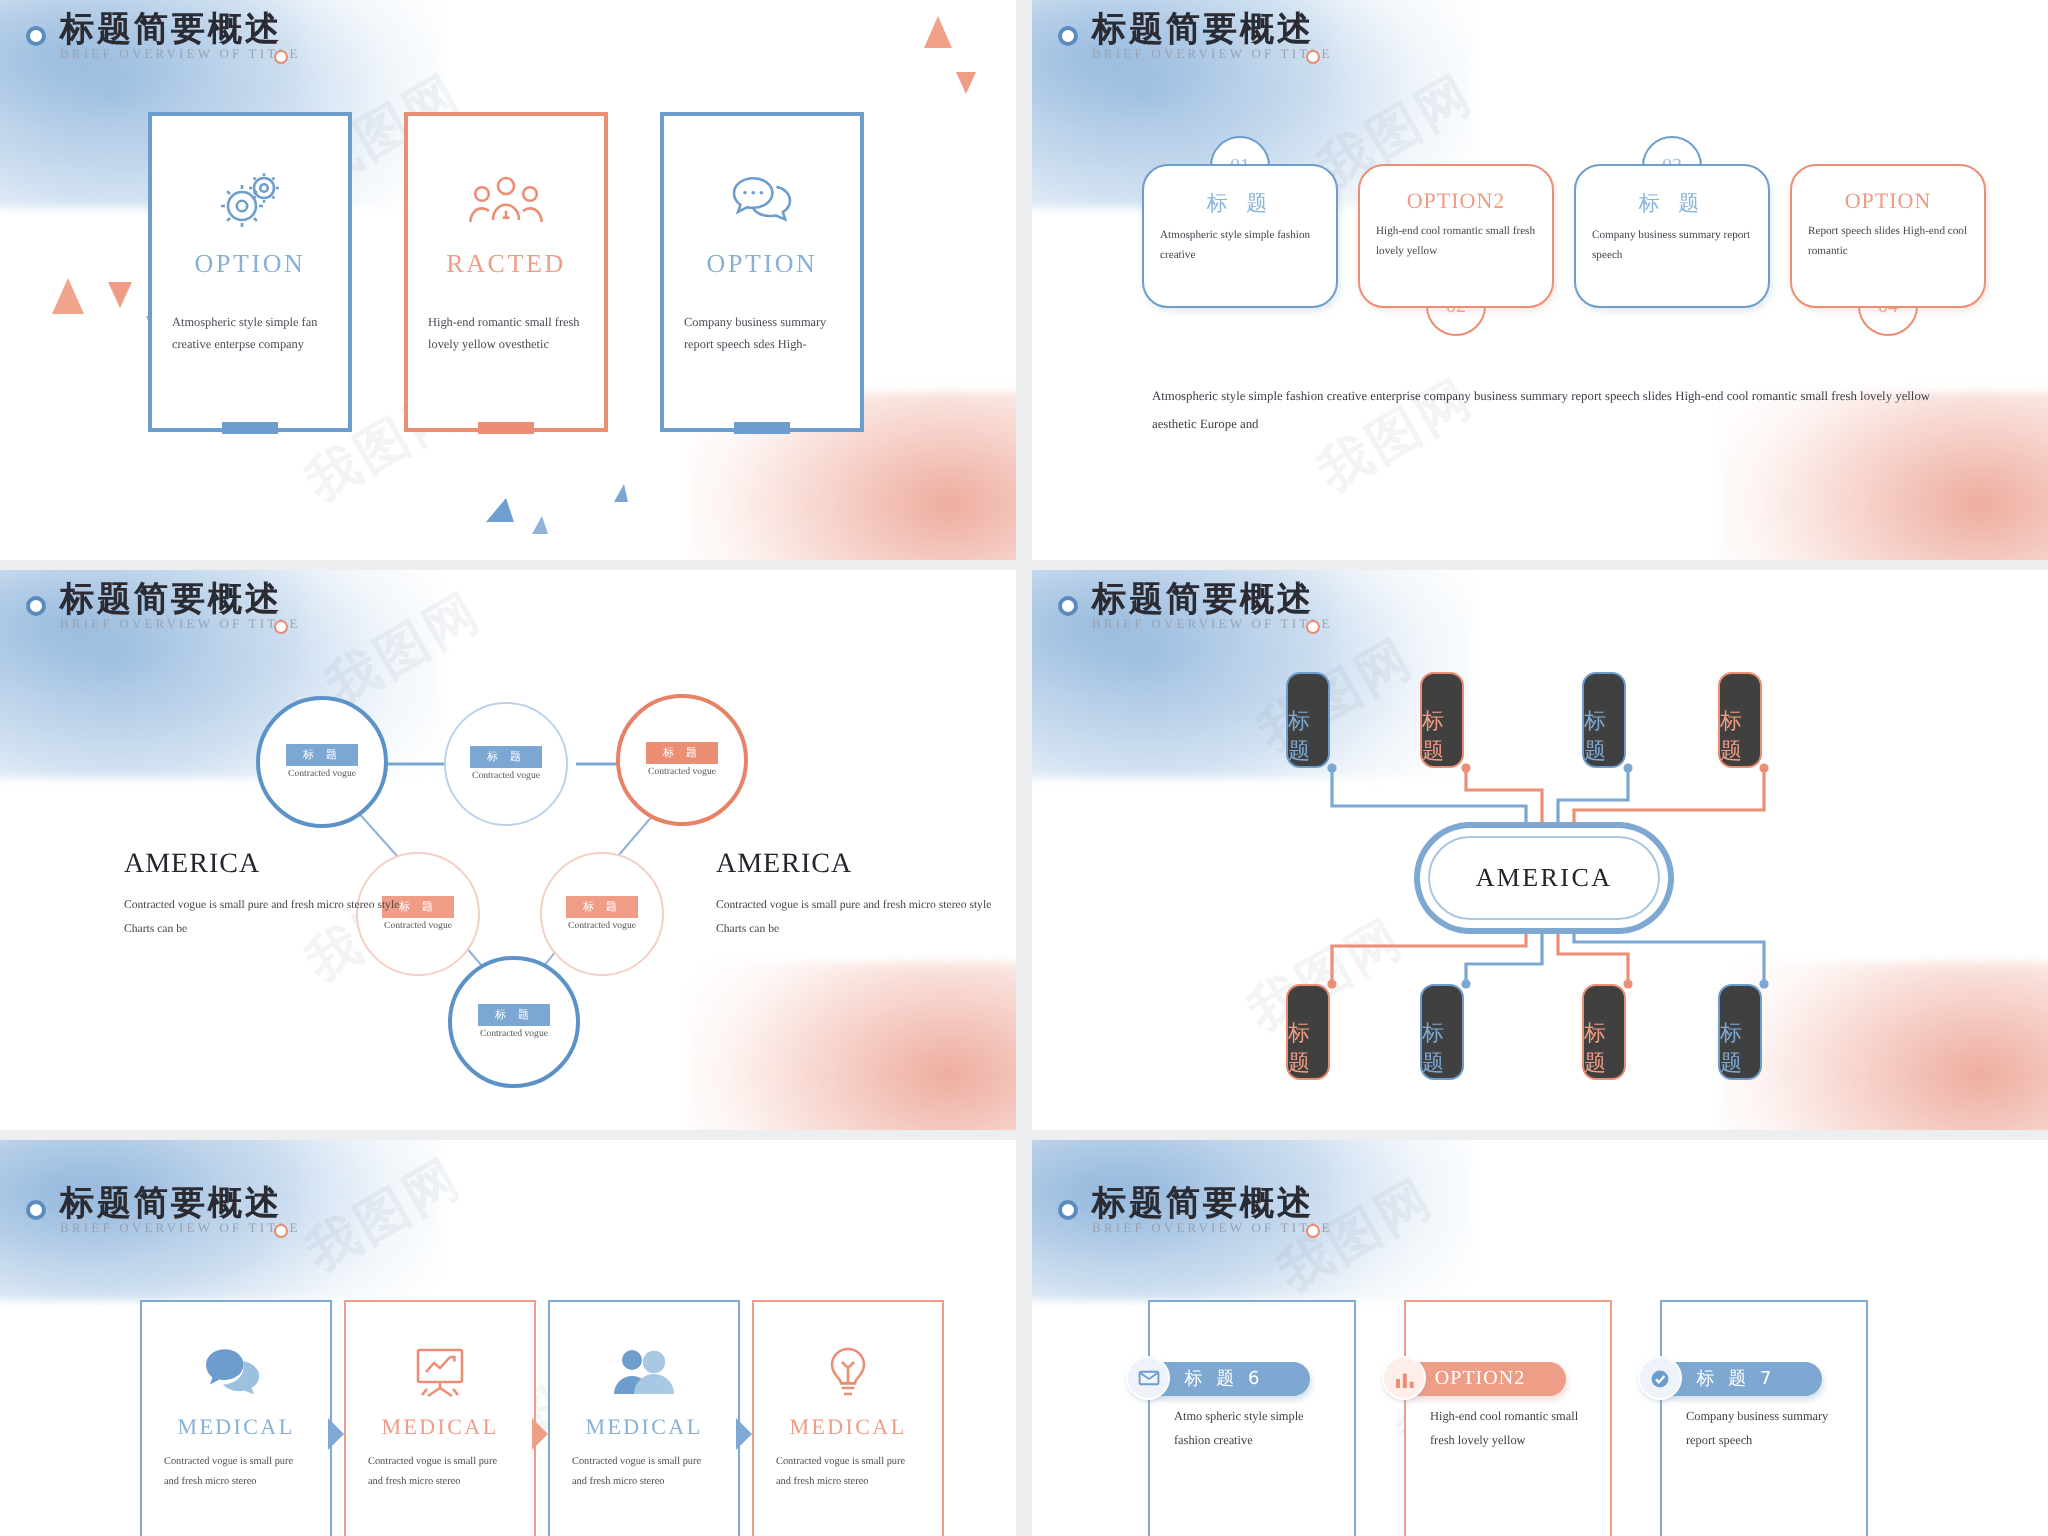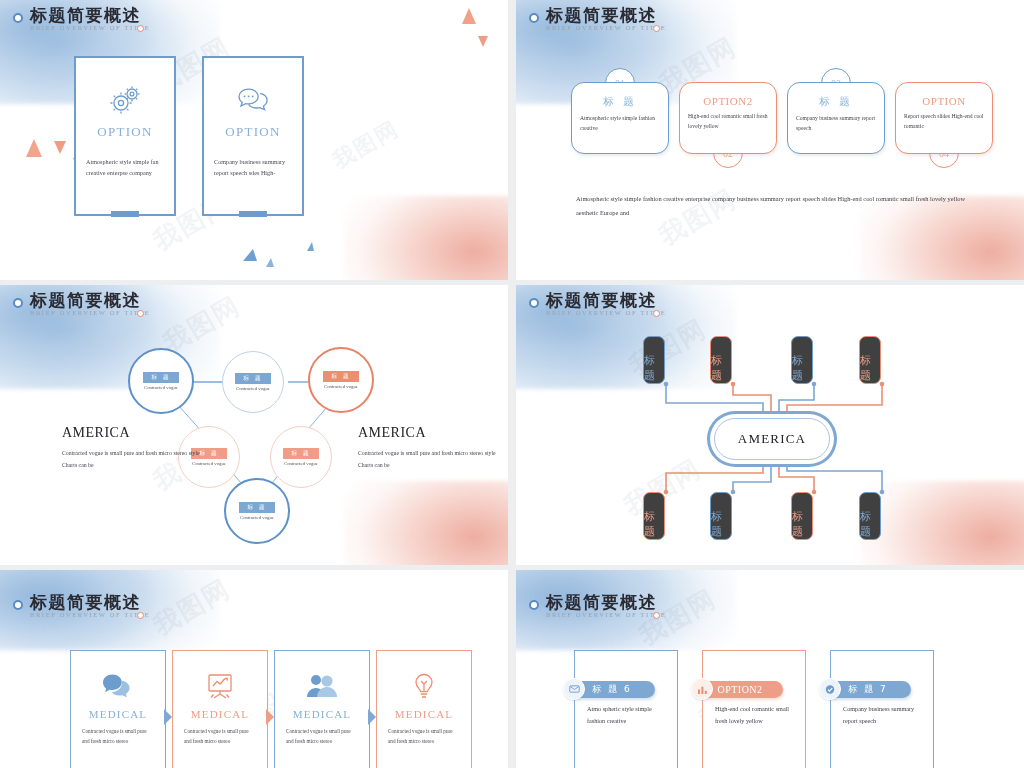--- a/index.html
+++ b/index.html
@@ -264,20 +264,35 @@
             <path d="M13 8.5v-2M13 27.5v-2M21.5 17h2M2.5 17h2M19 11l1.4-1.4M5.6 24.4L7 23M19 23l1.4 1.4M5.6 9.6L7 11"></path>
             <circle cx="24" cy="8" r="5"></circle>
               <circle cx="24" cy="8" r="1.9"></circle>
             <path d="M24 2v-1.4M24 15.4V14M30 8h1.4M16.6 8H18M28.2 3.8l1-1M19.8 12.2l-1 1M28.2 12.2l1 1M19.8 3.8l-1-1"></path>
           </svg>
         </div>
         <div class="s1-title">OPTION</div>
         <div class="s1-desc">Atmospheric style simple fan creative enterpse company</div>
       </div>
 
+      <div class="s1-card red">
+        <div class="s1-ico">
+          <svg width="38" height="28" viewBox="0 0 38 28" fill="none" stroke="#ec8e74" stroke-width="1.3">
+            <circle cx="19" cy="7" r="4"></circle>
+              <path d="M12.5 24c0-4.3 2.9-7.6 6.5-7.6s6.5 3.3 6.5 7.6"></path>
+            <circle cx="7" cy="11" r="3.4"></circle>
+              <path d="M1.2 25c0-3.9 2.6-6.8 5.8-6.8 1.3 0 2.5.5 3.5 1.3"></path>
+            <circle cx="31" cy="11" r="3.4"></circle>
+              <path d="M36.8 25c0-3.9-2.6-6.8-5.8-6.8-1.3 0-2.5.5-3.5 1.3"></path>
+            <path d="M19 19.4v3.5M17.3 22.9h3.4"></path>
+          </svg>
+        </div>
+        <div class="s1-title">RACTED</div>
+        <div class="s1-desc">High-end romantic small fresh lovely yellow ovesthetic</div>
+      </div>
 
       <div class="s1-card">
         <div class="s1-ico">
           <svg width="34" height="28" viewBox="0 0 34 28" fill="none" stroke="#6d9dcd" stroke-width="1.3">
             <path d="M3 10.5c0-4.1 4.3-7.4 9.6-7.4s9.6 3.3 9.6 7.4-4.3 7.4-9.6 7.4c-1 0-2-.1-2.9-.3L5 20l1.2-3.6C4.2 15 3 12.9 3 10.5z"></path>
             <circle cx="8.5" cy="10.4" r=".9" fill="#6d9dcd" stroke="none"></circle>
             <circle cx="12.6" cy="10.4" r=".9" fill="#6d9dcd" stroke="none"></circle>
             <circle cx="16.7" cy="10.4" r=".9" fill="#6d9dcd" stroke="none"></circle>
             <path d="M24.2 7.4c4 .9 6.8 3.6 6.8 6.9 0 2.4-1.4 4.5-3.6 5.8l1.2 3.6-4.9-2c-.9.2-1.9.3-2.9.3-3.5 0-6.6-1.5-8.2-3.7"></path>
           </svg>

